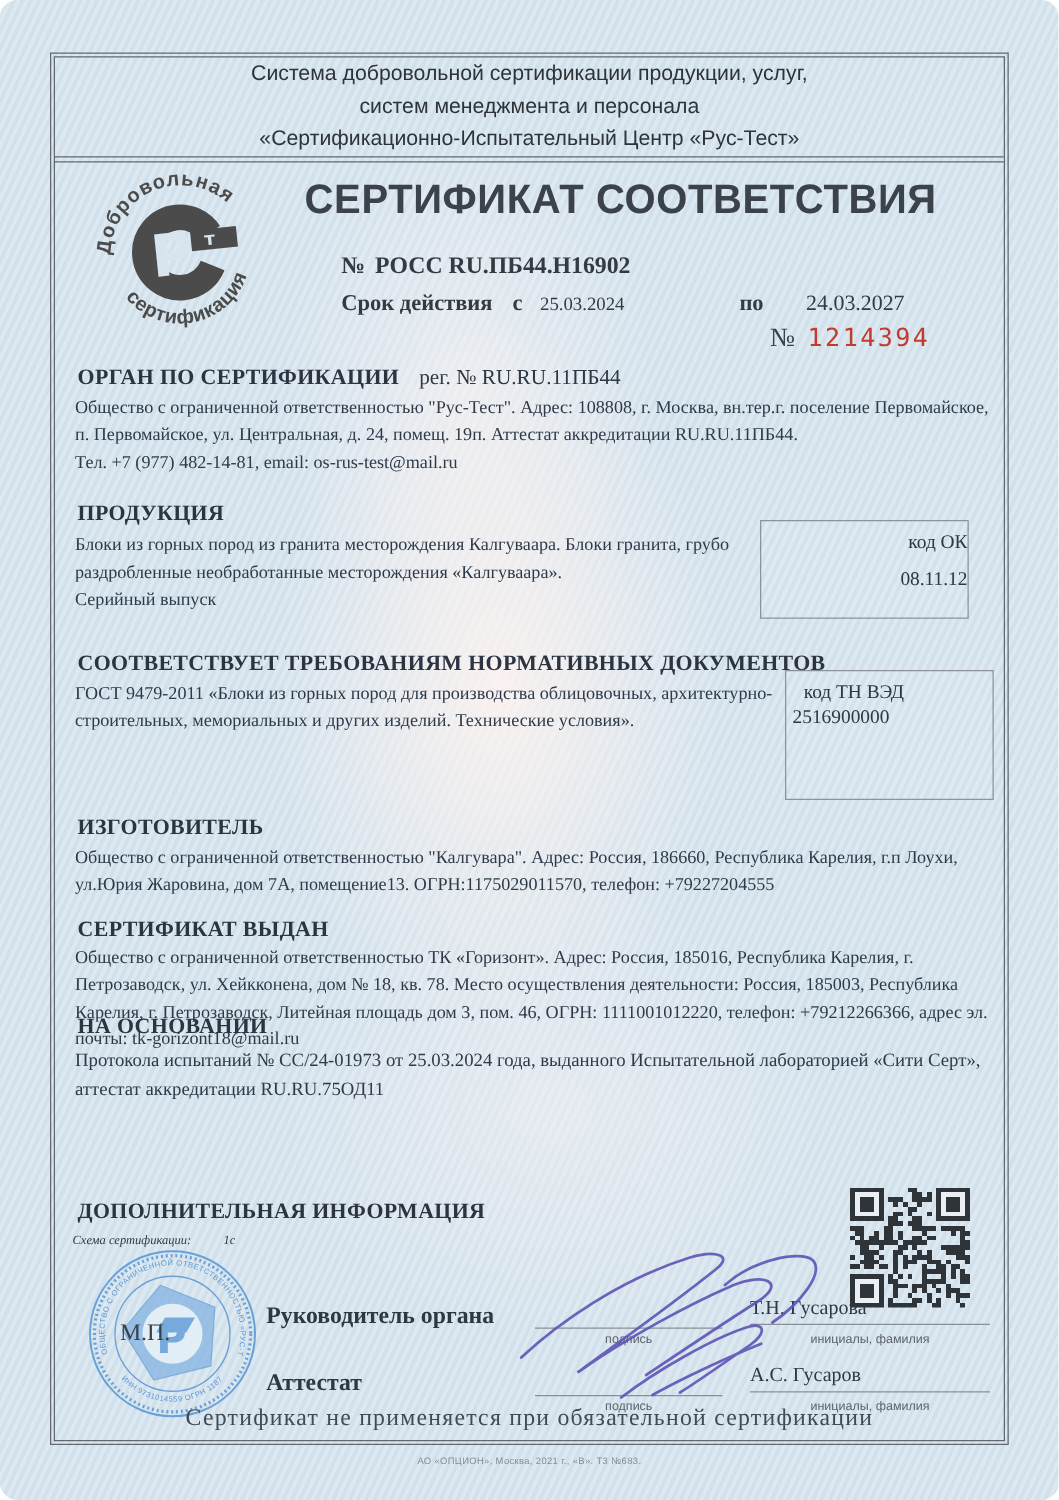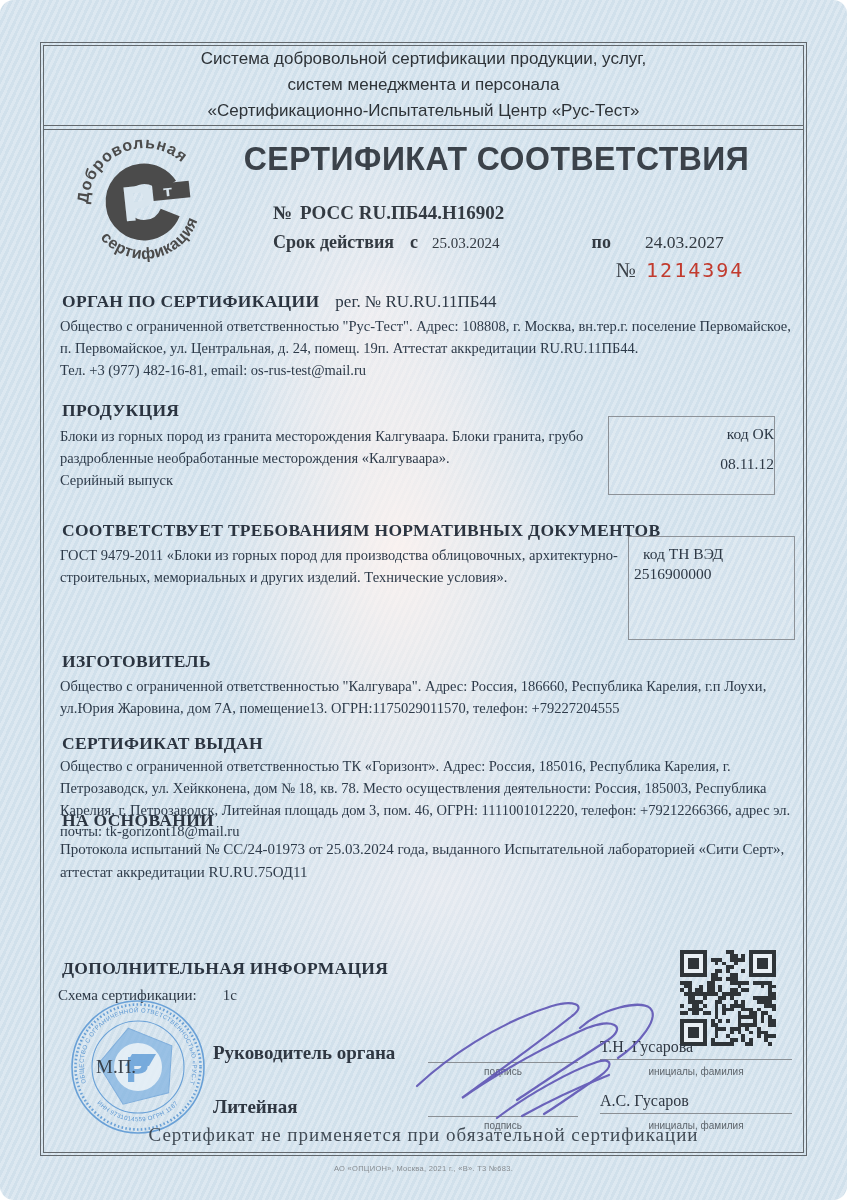--- a/index.html
+++ b/index.html
@@ -30,21 +30,21 @@
   .validity .d2{margin-left:92px;}
   .validity .date2{margin-left:34px;font-size:17.5px;}
   .blanknum{left:616px;top:258px;font-size:21px;color:#3b4148;}
   .blanknum .red{font-family:"DejaVu Sans Mono",monospace;color:#c23b2e;letter-spacing:2px;margin-left:10px;font-size:20px;}
   .sec-h{font-weight:bold;font-size:17.5px;letter-spacing:.3px;color:#2b3440;}
   .inline-reg{font-weight:normal;font-size:17px;margin-left:16px;}
   .body-t{font-size:14.5px;line-height:1.5;color:#2d3a49;}
   .codebox{border:1px solid #8d9298;background:rgba(255,255,255,.06);}
   .codebox .lbl{padding:8px 0 0 14px;font-size:15.5px;}
   .codebox .val{padding:12px 0 0 5px;font-size:15.5px;}
-  .scheme{font-size:15px;}
+  .scheme{font-size:10px;font-style:italic;}
   .scheme .v{margin-left:26px;}
   .role{font-weight:bold;font-size:19px;color:#2f3742;}
   .sigline{border-bottom:1px solid #8a8f94;}
   .cap{font-family:"Liberation Sans",sans-serif;font-size:10px;color:#5d646b;text-align:center;padding-top:2px;}
   .sname{font-size:16px;color:#2f3742;border-bottom:1px solid #8a8f94;padding-bottom:3px;}
   .mp{font-size:19px;color:#38404a;}
   .disclaimer{left:0;right:0;top:1124px;text-align:center;font-size:19px;letter-spacing:1px;color:#414b55;}
   .printinfo{left:0;right:0;top:1164px;text-align:center;font-family:"Liberation Sans",sans-serif;
              font-size:7.5px;letter-spacing:.3px;color:#868b90;}
 </style>
@@ -102,21 +102,21 @@
 
   <div class="abs blanknum">
     <span>№</span><span class="red">1214394</span>
   </div>
 
   <div class="abs" style="left:62px;top:291px;display:flex;align-items:baseline;text-align:center;">
     <span class="sec-h">ОРГАН ПО СЕРТИФИКАЦИИ</span>
     <span class="inline-reg">рег. № RU.RU.11ПБ44</span>
   </div>
   <div class="abs body-t" style="left:60px;top:316px;width:744px;">Общество с ограниченной ответственностью "Рус-Тест". Адрес: 108808, г. Москва, вн.тер.г. поселение Первомайское, п. Первомайское, ул. Центральная, д. 24, помещ. 19п. Аттестат аккредитации RU.RU.11ПБ44.</div>
-  <div class="abs body-t" style="left:60px;top:360px;width:744px;">Тел. +3 (977) 482-16-81, email: os-rus-test@mail.ru</div>
+  <div class="abs body-t" style="left:60px;top:360px;width:744px;">Тел. +7 (977) 482-14-81, email: os-rus-test@mail.ru</div>
 
   <div class="abs sec-h" style="left:62px;top:400px;">ПРОДУКЦИЯ</div>
   <div class="abs body-t" style="left:60px;top:426px;width:566px;">Блоки из горных пород из гранита месторождения Калгуваара. Блоки гранита, грубо раздробленные необработанные месторождения «Калгуваара».</div>
   <div class="abs body-t" style="left:60px;top:470px;width:566px;">Серийный выпуск</div>
   <div class="abs codebox" style="left:608px;top:416px;width:165px;height:77px;text-align:right;">
     <div class="lbl">код ОК</div>
     <div class="val">08.11.12</div>
   </div>
 
   <div class="abs sec-h" style="left:62px;top:520px;">СООТВЕТСТВУЕТ ТРЕБОВАНИЯМ НОРМАТИВНЫХ ДОКУМЕНТОВ</div>
@@ -387,21 +387,21 @@
         <rect x="4" y="76" width="20" height="20" fill="#e9eff4"></rect>
         <rect x="8" y="80" width="12" height="12" fill="#2f3438"></rect>
       </svg></div>
 
   <div class="abs role" style="left:213px;top:1042px;">Руководитель органа</div>
   <div class="abs sigline" style="left:428px;top:1040px;width:150px;height:22px;"></div>
   <div class="abs cap" style="left:428px;top:1064px;width:150px;">подпись</div>
   <div class="abs sname" style="left:600px;top:1038px;width:192px;">Т.Н. Гусарова</div>
   <div class="abs cap" style="left:600px;top:1064px;width:192px;">инициалы, фамилия</div>
 
-  <div class="abs role" style="left:213px;top:1096px;">Литейная</div>
+  <div class="abs role" style="left:213px;top:1096px;">Аттестат</div>
   <div class="abs sigline" style="left:428px;top:1094px;width:150px;height:22px;"></div>
   <div class="abs cap" style="left:428px;top:1118px;width:150px;">подпись</div>
   <div class="abs sname" style="left:600px;top:1092px;width:192px;">А.С. Гусаров</div>
   <div class="abs cap" style="left:600px;top:1118px;width:192px;">инициалы, фамилия</div>
 
   <div class="abs" style="left:402px;top:998px;width:275px;height:128px;">
     <svg viewBox="0 0 275 128" width="275" height="128" fill="none" stroke="#5f55b5" stroke-width="2.2" stroke-linecap="round" opacity="0.9">
       <path d="M 15 88 C 45 60 95 25 150 8 C 170 2 186 6 170 18 C 130 50 80 85 60 100 C 100 72 150 45 185 30 C 210 20 226 28 206 42 C 170 65 130 92 115 102"></path>
       <path d="M 178 30 C 200 10 238 2 248 10 C 258 20 238 45 216 60"></path>
       <path d="M 95 120 C 125 97 170 72 195 64 C 210 59 212 68 198 78 C 175 94 152 110 142 116"></path>

